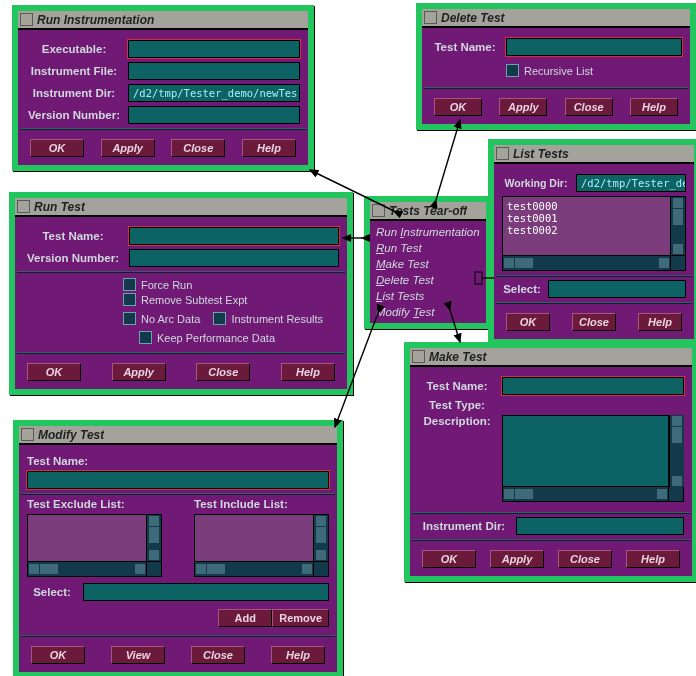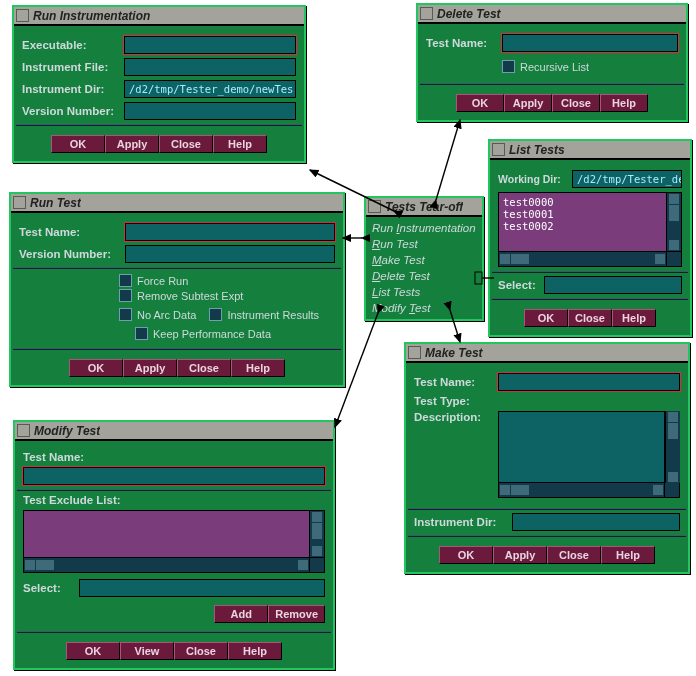--- a/index.html
+++ b/index.html
@@ -8,22 +8,22 @@
     width: 696px;
     height: 676px;
     background: #ffffff;
     font-family: "Helvetica", Arial, sans-serif;
     font-size: 11px;
     position: relative;
     color: #ddd;
   }
   .win {
     position: absolute;
-    border: 2px solid #22c55e;
-    background: #15803d;
+    border: 6px solid #22c55e;
+    background: #701a75;
     box-shadow: 1px 1px 0 #000;
   }
   .titlebar {
     background: #a3a39c;
     height: 17px;
     display: flex;
     align-items: center;
     border-bottom: 2px solid #000;
     padding: 0 2px;
   }
@@ -48,21 +48,21 @@
     padding: 6px 8px 6px 8px;
   }
   .row {
     display: flex;
     align-items: center;
     margin: 4px 0;
   }
   .lbl {
     color: #cfd8dc;
     font-weight: bold;
-    text-align: left;
+    text-align: center;
     margin-right: 6px;
     font-size: 11.5px;
     white-space: nowrap;
   }
   .field {
     background: #0d6363;
     border: 1px solid #000;
     height: 18px;
     box-sizing: border-box;
     padding: 2px 4px;
@@ -71,22 +71,23 @@
     font-size: 10.5px;
     overflow: hidden;
     white-space: nowrap;
   }
   .field.required {
     outline: 1px solid #d82c42;
   }
   .btnbar {
     display: flex;
     gap: 0;
-    justify-content: center;
+    justify-content: space-between;
     padding: 6px 4px 2px 4px;
+    font-style: italic;
   }
   .btn {
     background: #6b1a3b;
     color: #e9d4e0;
     border-top: 1px solid #a8557c;
     border-left: 1px solid #a8557c;
     border-right: 1px solid #000;
     border-bottom: 1px solid #000;
     min-width: 54px;
     height: 18px;
@@ -330,20 +331,35 @@
               <div class="thumb"></div>
             </div>
         </div>
         <div class="hsb-wrap">
             <div class="hsb">
               <div class="thumb"></div>
             </div>
             <div class="corner"></div>
           </div>
       </div>
+      <div style="flex:1">
+        <div class="lbl" style="text-align:left;margin-bottom:4px">Test Include List:</div>
+        <div class="listbox-wrap" style="height:46px">
+          <div class="listbox" style="flex:1"></div>
+          <div class="vsb">
+              <div class="thumb"></div>
+            </div>
+        </div>
+        <div class="hsb-wrap">
+            <div class="hsb">
+              <div class="thumb"></div>
+            </div>
+            <div class="corner"></div>
+          </div>
+      </div>
     </div>
     <div class="row" style="margin-top:6px">
         <div class="lbl" style="width:50px">Select:</div>
         <div class="field" style="flex:1"></div>
       </div>
     <div style="display:flex; justify-content:flex-end; padding:4px 0;">
       <div class="btn">Add</div>
       <div class="btn">Remove</div>
     </div>
     <div class="hr"></div>

